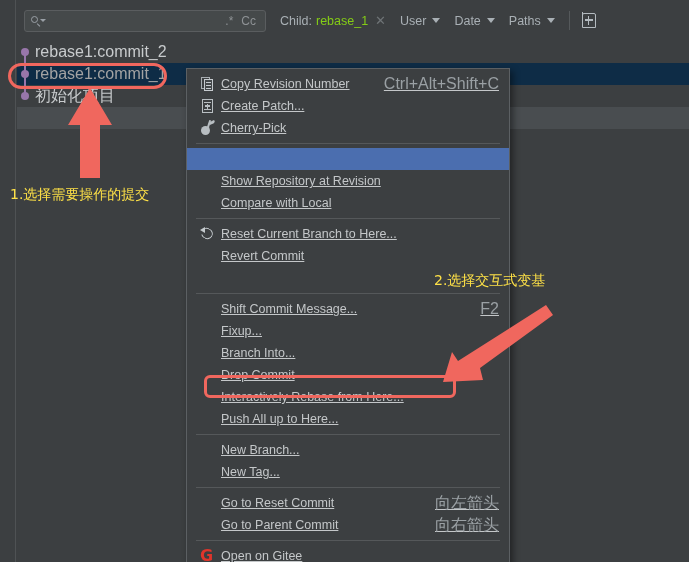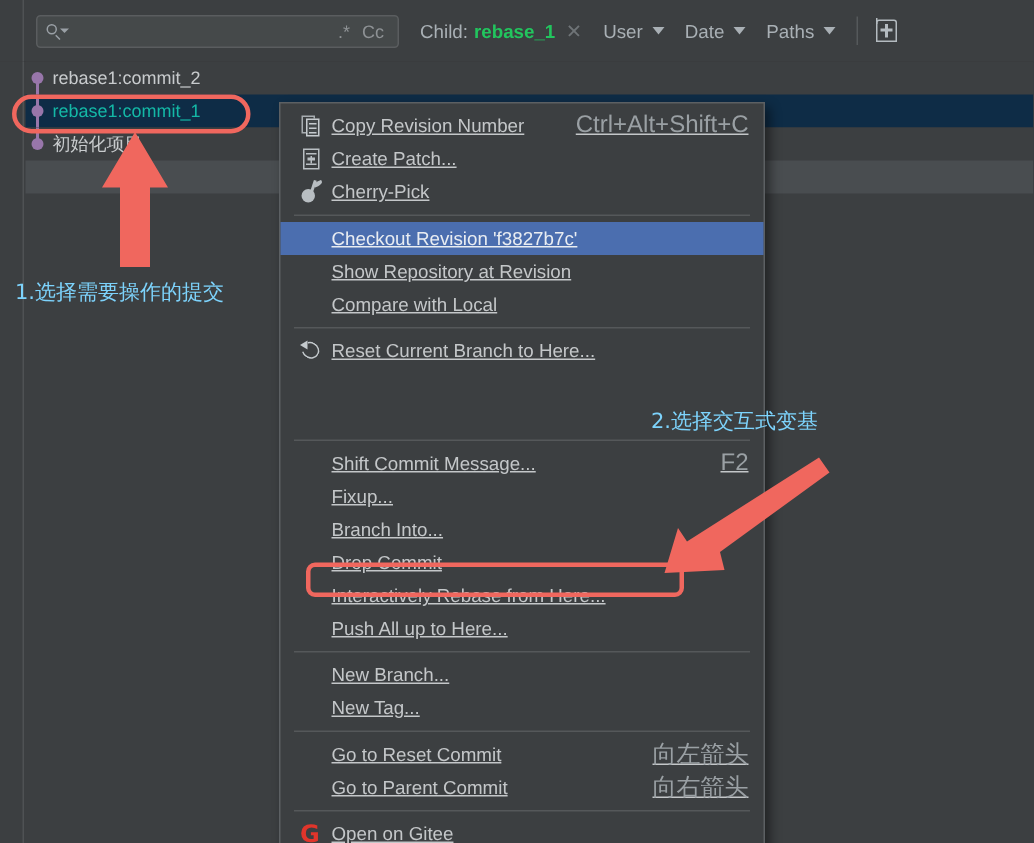--- a/index.html
+++ b/index.html
@@ -101,22 +101,22 @@
     color: #a9b0b5;
     font-size: 12.5px;
     margin-left: 14px;
     white-space: nowrap;
     user-select: none;
     display: flex;
     align-items: center;
   }
   .tb-label-dim { color: #a9b0b5; }
   .tb-value {
-    color: #22c55e;
-    font-weight: bold;
+    color: #84cc16;
+    font-weight: normal;
     margin-left: 4px;
   }
   .tb-x {
     color: #6f7477;
     margin-left: 7px;
     font-size: 13px;
   }
   .tri {
     display: inline-block;
     margin-left: 6px;
@@ -204,26 +204,26 @@
   .node .edge-up, .node .edge-dn {
     position: absolute;
     left: 7.3px;
     width: 1.6px;
     background: #9876aa;
   }
   .node .edge-up { top: 0; height: 8px; }
   .node .edge-dn { top: 14px; height: 8px; }
   .row-text {
     color: #c8cbcd;
-    font-size: 12px;
+    font-size: 16px;
     white-space: nowrap;
     user-select: none;
     padding-left: 2px;
   }
-  .row.r1 .row-text { color: #14b8a6; }
+  .row.r1 .row-text { color: #a3a3a3; }
   #ctxmenu {
     position: absolute;
     left: 186px;
     top: 68px;
     width: 324px;
     background: #3c3f41;
     border: 1px solid #5c6063;
     box-sizing: border-box;
     padding: 4px 0;
     box-shadow: 3px 3px 7px rgba(0,0,0,0.45);
@@ -343,21 +343,21 @@
     font-size: 16px;
     font-family: "DejaVu Sans", sans-serif;
     font-weight: bold;
     color: #e0352b;
     line-height: 18px;
   }
 
   
   .ann {
     position: absolute;
-    color: #7dd3fc;
+    color: #fde047;
     font-size: 14px;
     font-family: "DejaVu Sans", "Liberation Sans", sans-serif;
     white-space: nowrap;
     user-select: none;
   }
   #ann1 { left: 10px; top: 186px; }
   #ann2 { left: 434px; top: 272px; }
 
   .hl-ring {
     position: absolute;
@@ -486,21 +486,20 @@
           <span class="leaf"></span>
           <span class="fruit"></span>
       </span>
       <span class="mtext">Cherry-Pick</span>
     </div>
 
     <div class="msep"></div>
 
     <div class="mi sel">
       <span class="ico"></span>
-      <span class="mtext">Checkout Revision 'f3827b7c'</span>
     </div>
     <div class="mi">
       <span class="ico"></span>
       <span class="mtext">Show Repository at Revision</span>
     </div>
     <div class="mi">
       <span class="ico"></span>
       <span class="mtext">Compare with Local</span>
     </div>
 
@@ -508,20 +507,21 @@
 
     <div class="mi">
       <span class="ico ic-reset">
         <span class="arc"></span>
           <span class="head"></span>
       </span>
       <span class="mtext">Reset Current Branch to Here...</span>
     </div>
     <div class="mi">
       <span class="ico"></span>
+      <span class="mtext">Revert Commit</span>
     </div>
     <div class="mi disabled">
       <span class="ico"></span>
     </div>
 
     <div class="msep"></div>
 
     <div class="mi">
       <span class="ico"></span>
       <span class="mtext">Shift Commit Message...</span>

